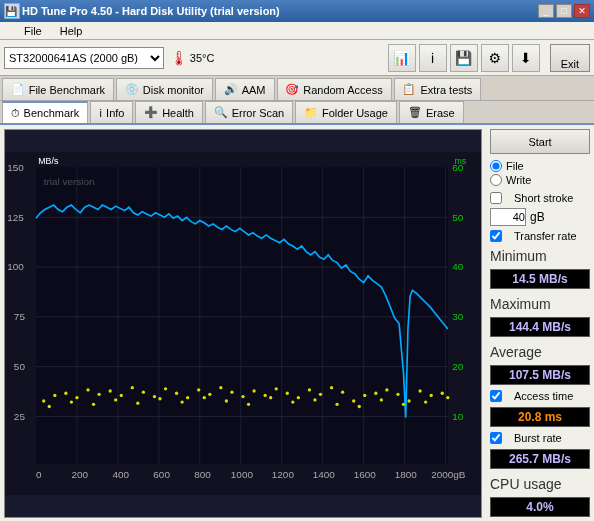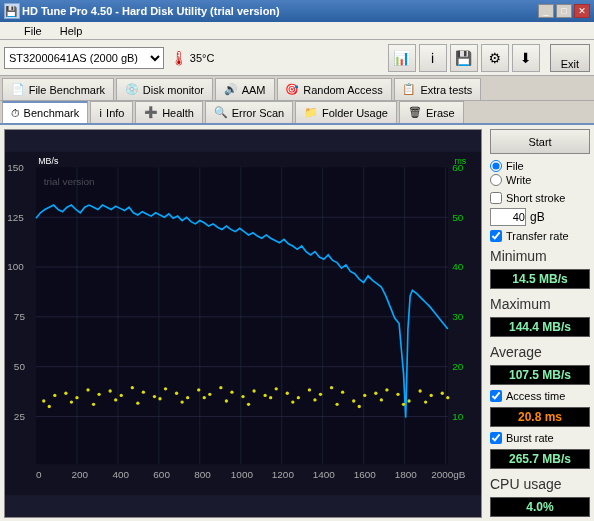--- a/index.html
+++ b/index.html
@@ -40,25 +40,25 @@
     .main { display: flex; background: #f0f0e8; height: calc(521px - 22px - 18px - 36px - 24px - 24px); }
     
     
     .chart-area { flex: 1; background: #1a1a2e; position: relative; margin: 4px; border: 1px solid #888; overflow: hidden; }
     
     
     .right-panel { width: 108px; padding: 4px; display: flex; flex-direction: column; gap: 4px; }
     .start-btn { width: 100%; height: 26px; background: linear-gradient(to bottom, #f0f0e8, #d8d5d0); border: 1px solid #888; cursor: pointer; font-size: 11px; }
     .radio-group { display: flex; flex-direction: column; gap: 2px; padding: 2px 0; }
     .radio-row { display: flex; align-items: center; gap: 4px; font-size: 11px; }
-    .checkbox-row { display: flex; align-items: center; gap: 4px; font-size: 11px; }
+    .checkbox-row { display: flex; align-items: center; gap: 12px; font-size: 11px; }
     .spinbox-row { display: flex; align-items: center; gap: 4px; font-size: 11px; }
     .spinbox { width: 36px; height: 18px; border: 1px solid #888; text-align: right; font-size: 11px; }
     .unit-label { font-size: 12px; }
-    .stat-box { background: black; color: #86efac; font-size: 12px; font-weight: bold; text-align: center; padding: 2px; border: 1px solid #555; margin: 1px 0; }
+    .stat-box { background: black; color: #c4b5fd; font-size: 12px; font-weight: bold; text-align: center; padding: 2px; border: 1px solid #555; margin: 1px 0; }
     .stat-box.orange { color: #ff8800; }
     .stat-label { font-size: 14px; color: #333; margin-top: 2px; }
     
     
     .chart-svg { position: absolute; top: 0; left: 0; width: 100%; height: 100%; }
     
     
     .grid-line { stroke: #333355; stroke-width: 0.5; }
     .axis-text { fill: #aaaaaa; font-size: 9px; }
     .axis-text-right { fill: #00cc00; font-size: 9px; }

